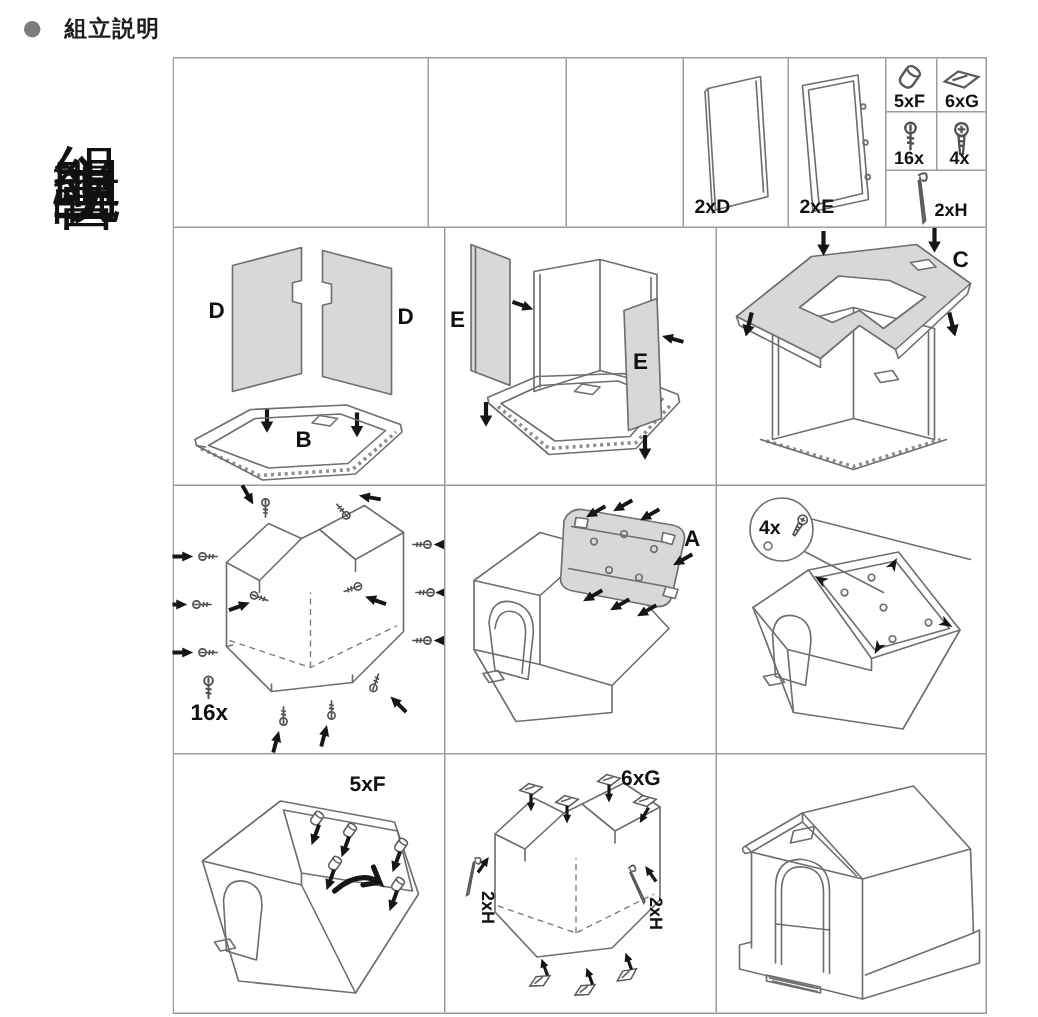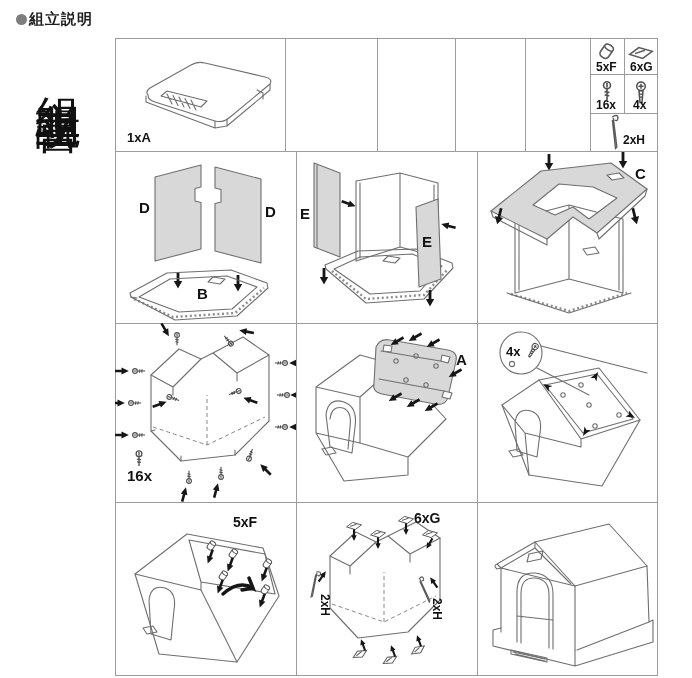--- a/index.html
+++ b/index.html
@@ -1,19 +1,19 @@
 <!DOCTYPE html>
 <html><head>
 <meta charset="utf-8">
 <style>
   html,body{margin:0;padding:0;background:#fff;}
   #page{position:relative;width:692px;height:678px;background:#fff;overflow:hidden;
         font-family:"Liberation Sans","DejaVu Sans",sans-serif;color:#1c1c1c;}
   
-  #hdr{position:absolute;left:16px;top:10px;display:flex;align-items:center;gap:2px;}
+  #hdr{position:absolute;left:16px;top:10px;display:flex;align-items:center;gap:16px;}
   #hdr .dot{width:11px;height:11px;border-radius:50%;background:#7d7d7d;}
   #hdr .t{font-size:15px;font-weight:600;letter-spacing:1px;}
   
   #vtitle{position:absolute;left:36px;top:62px;writing-mode:vertical-rl;text-orientation:upright;
           font-size:45px;font-weight:500;letter-spacing:3px;line-height:1;color:#111;}
   
   #grid{position:absolute;left:115px;top:38px;width:543px;height:638px;}
   #gridlines{position:absolute;left:0;top:0;}
   .cell{position:absolute;}
   .cell svg{position:absolute;left:0;top:0;}
@@ -82,33 +82,43 @@
     <svg id="gridlines" width="543" height="638">
       <g stroke="#9c9c9c" fill="none" stroke-width="1">
         <rect x="0.5" y="0.5" width="542" height="637"></rect>
         <path d="M170.5,1 V113 M262.5,1 V113 M340.5,1 V113 M410.5,1 V113 M475.5,1 V113"></path>
         <path d="M509.5,1 V75 M475.5,36.5 H542 M475.5,75.5 H542"></path>
         <path d="M1,113.5 H542 M1,285.5 H542 M1,464.5 H542"></path>
         <path d="M181.5,114 V637 M362.5,114 V637"></path>
       </g>
     </svg>
 
-    <div class="cell" style="left:0;top:0;width:170px;height:113px">
-      <svg width="170" height="113">
-        <path class="ln" d="M33,57 Q30,54 35,50 L76,27 Q82,23 90,25 L150,39 Q158,41 155,46 L114,80 Q108,85 100,83 L40,64 Q33,62 33,57 Z"></path>
-        <path class="ln" d="M31,58 L31,64 L100,90 L100,83 M100,90 L112,88 L155,52 L155,46 M112,88 L112,81" stroke-width=".9"></path>
-        <path class="ln" stroke-width=".9" d="M46,58 L52,53 L92,63 L86,69 Z M52,56 L57,66 M58,57.5 L63,67.5 M64,59 L69,69 M70,60.5 L75,70.5 M76,62 L81,72"></path>
-        <path class="ln" stroke-width=".9" d="M142,52 L148,55 L148,61"></path>
-      </svg>
-      <span class="plabel" style="left:12px;top:92px">1xA</span>
-    </div>
-
-
-
-
+
+
+
+    <div class="cell" style="left:340px;top:0;width:70px;height:113px">
+      <svg width="70" height="113">
+        <path class="ln" d="M17,21 L52,13 L57,93 L22,102 Z"></path>
+        <path class="ln" stroke-width=".9" d="M17,21 L15,23 L20,104 L22,102 M49,16 L54,90"></path>
+      </svg>
+      <span class="plabel" style="left:8px;top:92px">2xD</span>
+    </div>
+
+    <div class="cell" style="left:410px;top:0;width:65px;height:113px">
+      <svg width="65" height="113">
+        <path class="ln" d="M10,19 L47,12 L54,95 L17,103 Z"></path>
+        <path class="ln" stroke-width=".8" d="M14,22 L44,16 L50,91 L21,98 Z"></path>
+        <g class="ln" stroke-width=".9">
+            <circle cx="50.5" cy="33" r="1.6"></circle>
+            <circle cx="52" cy="57" r="1.6"></circle>
+            <circle cx="53.5" cy="80" r="1.6"></circle>
+          </g>
+      </svg>
+      <span class="plabel" style="left:8px;top:92px">2xE</span>
+    </div>
 
     <div class="cell" style="left:475px;top:0;width:68px;height:113px">
       <svg width="68" height="113">
         <use href="#capF" transform="translate(16,14) scale(1.5)"></use>
         <use href="#capG" transform="translate(51,15) scale(1.5)"></use>
         <use href="#scrS" transform="translate(17,56) scale(1.45)"></use>
         <use href="#scrL" transform="translate(51,57) scale(1.25)"></use>
         <use href="#pinH" transform="translate(24,94) scale(1.25)"></use>
       </svg>
       <span class="hwlabel" style="left:6px;top:22px">5xF</span>

